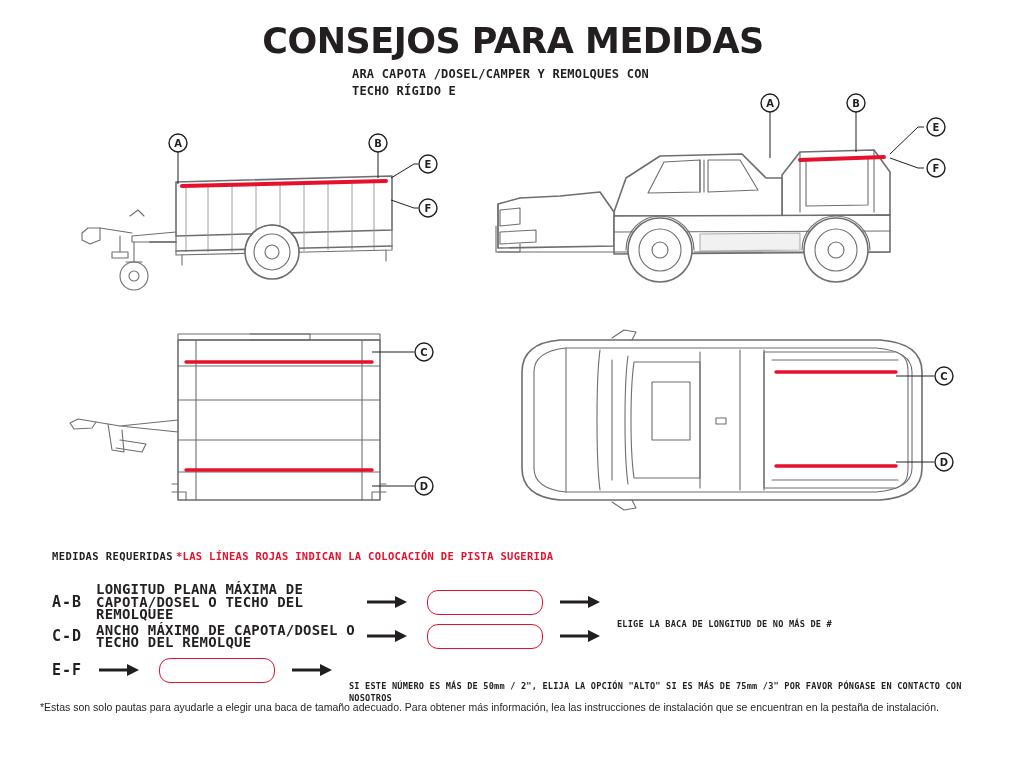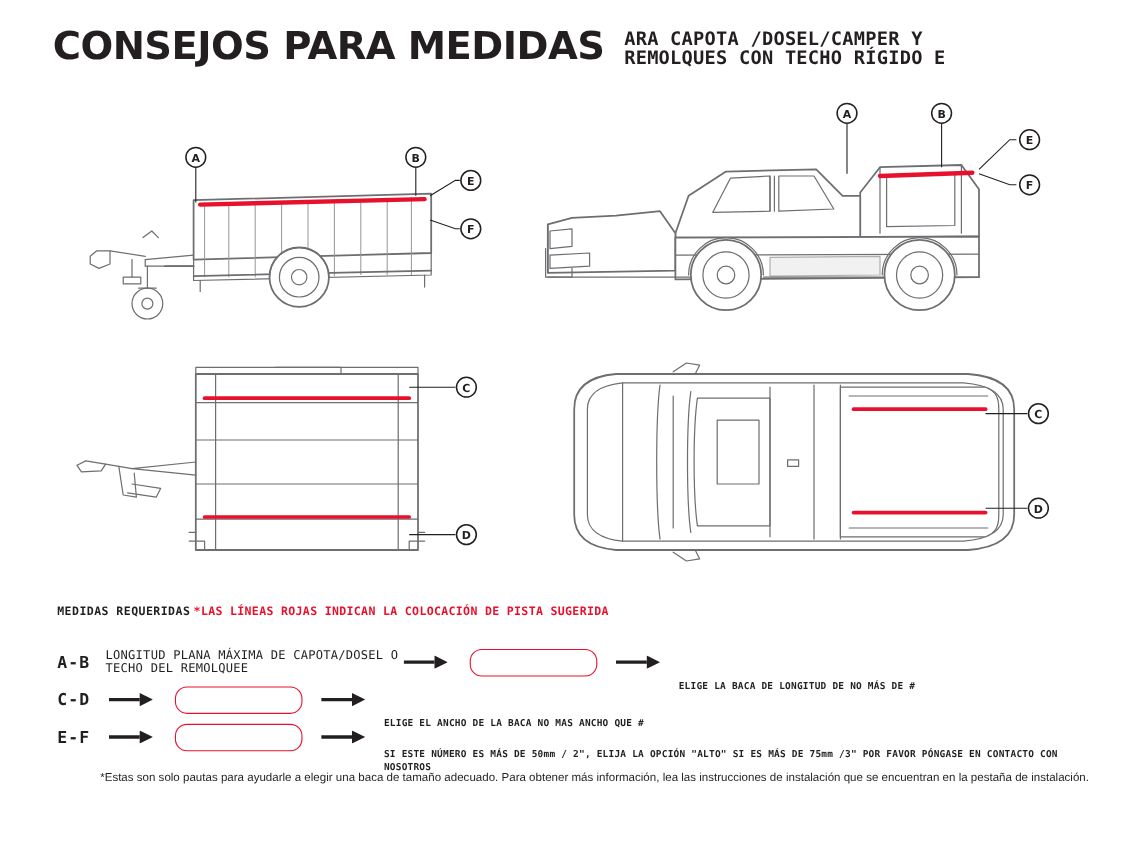--- a/index.html
+++ b/index.html
@@ -22,37 +22,38 @@
     height: 768px;
   }
 
   
   .header {
     position: absolute;
     left: 48px;
     top: 22px;
     width: 930px;
     display: flex;
-    align-items: flex-end;
+    align-items: center;
+    flex-direction: column;
   }
   .main-title {
     font-family: "DejaVu Sans", sans-serif;
     font-weight: bold;
     font-size: 35px;
     letter-spacing: -0.5px;
     line-height: 38px;
     color: #231f20;
     white-space: nowrap;
   }
   .sub-title {
     margin-left: 18px;
     margin-top: 6px;
     font-family: "DejaVu Sans Mono", monospace;
     font-weight: bold;
-    font-size: 17px;
+    font-size: 12px;
     line-height: 17px;
     letter-spacing: 0.2px;
     color: #231f20;
     max-width: 340px;
   }
 
   
   svg.art {
     position: absolute;
     left: 0;
@@ -102,22 +103,22 @@
     font-family: "DejaVu Sans Mono", monospace;
     font-weight: bold;
     font-size: 15px;
     letter-spacing: 1px;
     color: #231f20;
     flex: none;
   }
   .row .desc {
     width: 268px;
     font-family: "DejaVu Sans Mono", monospace;
-    font-weight: normal;
-    font-size: 11px;
+    font-weight: bold;
+    font-size: 14px;
     line-height: 12.5px;
     letter-spacing: 0.2px;
     color: #231f20;
     flex: none;
   }
   .arrow {
     width: 46px;
     flex: none;
     display: flex;
     align-items: center;
@@ -143,21 +144,21 @@
     color: #231f20;
     flex: 1;
     margin-top: 44px;
   }
 
   .footnote {
     position: absolute;
     left: 40px;
     top: 700px;
     width: 950px;
-    text-align: right;
+    text-align: left;
     font-family: "Liberation Sans", sans-serif;
     font-size: 10.5px;
     line-height: 14px;
     color: #231f20;
   }
 </style>
 </head>
 <body>
 
 <div class="page">
@@ -385,37 +386,37 @@
             <path d="M0 6 H28" stroke="#231f20" stroke-width="3"></path>
             <path d="M28 0 L40 6 L28 12 Z" fill="#231f20"></path>
           </svg>
       </div>
       <div class="spacer-b"></div>
       <div class="result">ELIGE LA BACA DE LONGITUD DE NO MÁS DE #</div>
     </div>
 
     <div class="row">
       <div class="code">C-D</div>
+      <div class="desc">ANCHO MÁXIMO DE CAPOTA/DOSEL O TECHO DEL REMOLQUE</div>
       <div class="arrow">
         <svg width="40" height="12" viewBox="0 0 40 12">
             <path d="M0 6 H28" stroke="#231f20" stroke-width="3"></path>
             <path d="M28 0 L40 6 L28 12 Z" fill="#231f20"></path>
           </svg>
       </div>
       <div class="spacer-a"></div>
       <input class="field" type="text" value="" placeholder="" style="">
       <div class="spacer-b"></div>
       <div class="arrow">
         <svg width="40" height="12" viewBox="0 0 40 12">
             <path d="M0 6 H28" stroke="#231f20" stroke-width="3"></path>
             <path d="M28 0 L40 6 L28 12 Z" fill="#231f20"></path>
           </svg>
       </div>
       <div class="spacer-b"></div>
-      <div class="result">ELIGE EL ANCHO DE LA BACA NO MAS ANCHO QUE #</div>
     </div>
 
     <div class="row">
       <div class="code">E-F</div>
       <div class="arrow">
         <svg width="40" height="12" viewBox="0 0 40 12">
             <path d="M0 6 H28" stroke="#231f20" stroke-width="3"></path>
             <path d="M28 0 L40 6 L28 12 Z" fill="#231f20"></path>
           </svg>
       </div>

